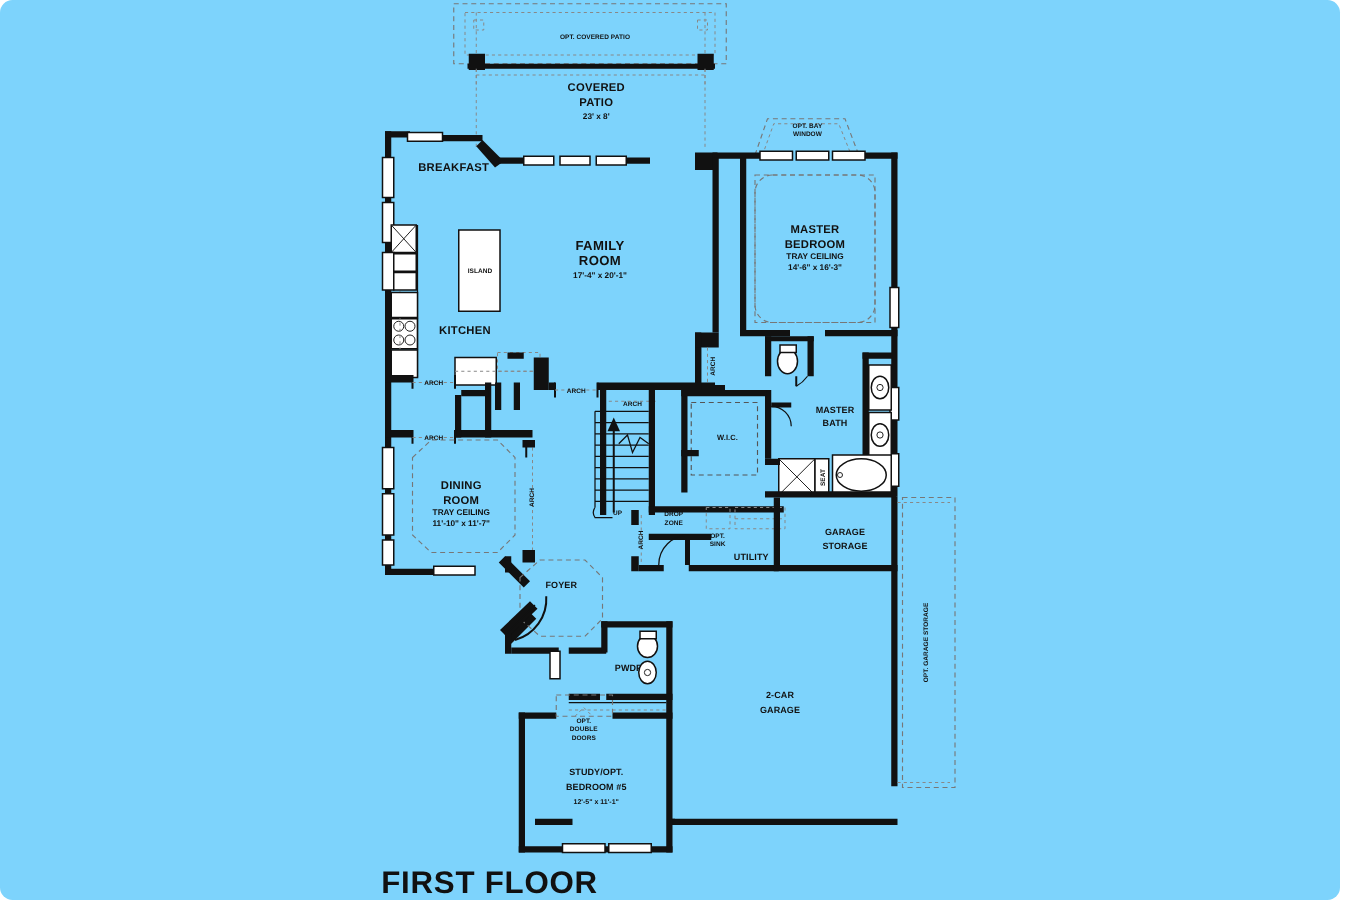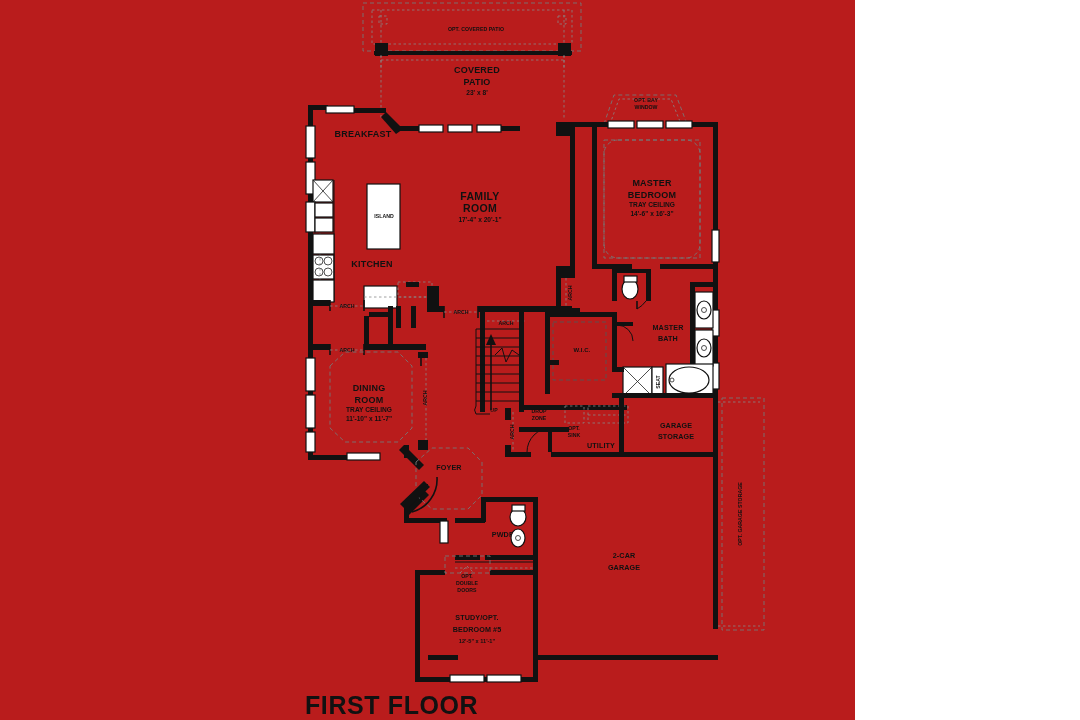--- a/index.html
+++ b/index.html
@@ -2,21 +2,21 @@
 <html><head>
 <meta charset="utf-8">
 <title>First Floor Plan</title>
 <style>
   html,body{margin:0;padding:0;background:#ffffff;}
   body{
     width:1080px;height:720px;overflow:hidden;
     font-family:"Liberation Sans", sans-serif;
     color:#000000;
   }
-  #plan-root{position:relative;width:855px;height:720px;background:#b91c1c;}
+  #plan-root{position:relative;width:1072px;height:720px;background:#7dd3fc;border-radius:10px;}
   svg#floorplan{position:absolute;left:0;top:0;width:1080px;height:720px;display:block;}
 
   
   .lbl{font-family:"Liberation Sans", sans-serif;font-weight:bold;text-anchor:middle;fill:#111111;}
   .room-lg{font-size:10.5px;letter-spacing:.3px;}
   .room-md{font-size:9px;letter-spacing:.2px;}
   .room-sm{font-size:7.2px;letter-spacing:.1px;}
   .room-xs{font-size:6px;letter-spacing:.1px;}
   .room-tiny{font-size:5.2px;letter-spacing:.05px;}
   .dim{font-family:"Liberation Sans", sans-serif;font-weight:bold;font-size:6.6px;text-anchor:middle;fill:#111111;}

